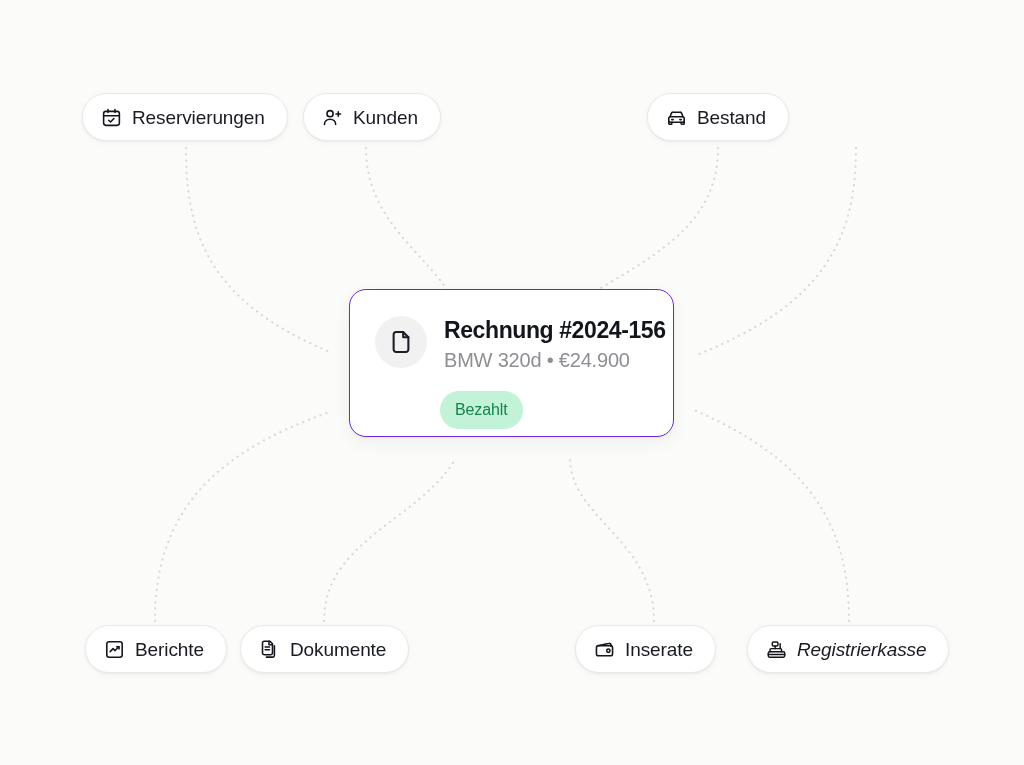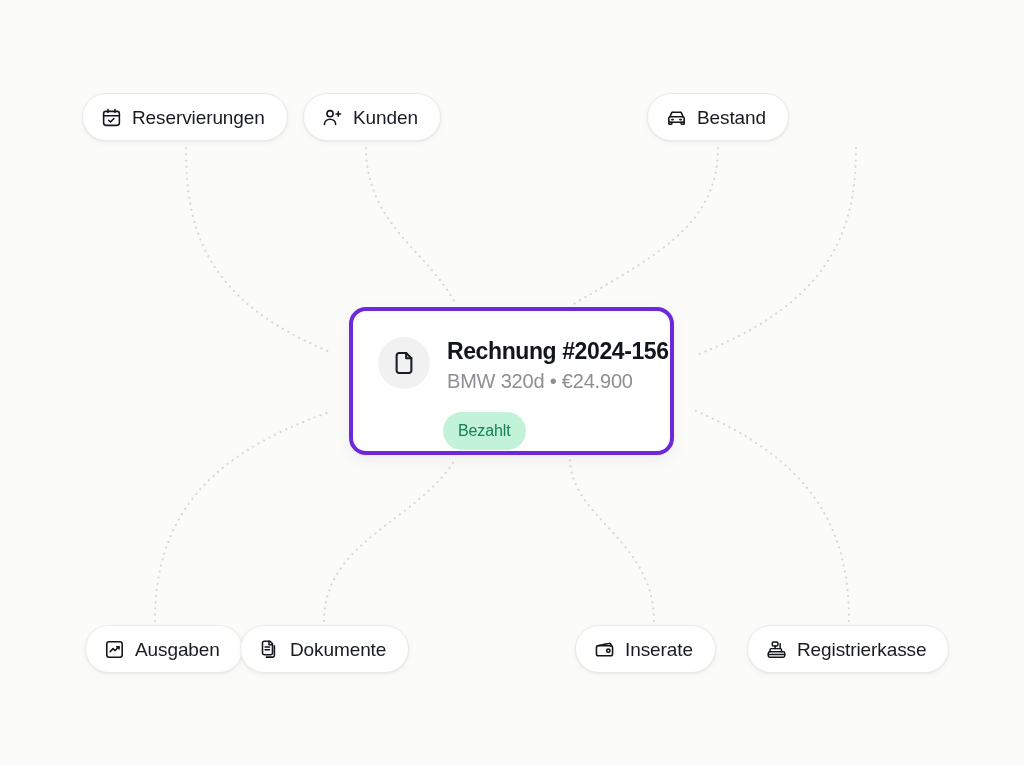--- a/index.html
+++ b/index.html
@@ -58,26 +58,26 @@
     height: 21px;
     flex: 0 0 21px;
     color: #14161c;
   }
   .pill .ico svg { display: block; width: 21px; height: 21px; }
 
   
   #center-card {
     position: absolute;
     left: 349px;
-    top: 307px;
+    top: 289px;
     width: 325px;
     height: 148px;
     box-sizing: border-box;
     background: #ffffff;
-    border: 4px solid #6d28d9;
+    border: 1px solid #6d28d9;
     border-radius: 17px;
     box-shadow: 0 1px 2px rgba(25,25,30,0.05), 0 6px 18px rgba(25,25,30,0.05);
     cursor: pointer;
   }
   #card-head {
     display: flex;
     align-items: flex-start;
     gap: 17px;
     padding: 26px 0 0 25px;
   }
@@ -196,21 +196,21 @@
   </div>
 
   <div class="pill" style="left:85px; top:625px;">
     <span class="ico">
       <svg viewBox="0 0 24 24" fill="none" stroke="currentColor" stroke-width="1.8" stroke-linecap="round" stroke-linejoin="round">
         <rect x="3.2" y="3.2" width="17.6" height="17.6" rx="2.6"></rect>
         <path d="M7 14.6l3.3-3.6 2.4 2.2 4.2-4.4"></path>
         <path d="M17.2 8.8h-2.7M17.2 8.8v2.7"></path>
       </svg>
     </span>
-    <span class="pill-label">Ausgaben</span>
+    <span class="pill-label">Berichte</span>
   </div>
 
   <div class="pill" style="left:240px; top:625px;">
     <span class="ico">
       <svg viewBox="0 0 24 24" fill="none" stroke="currentColor" stroke-width="1.8" stroke-linecap="round" stroke-linejoin="round">
         <path d="M17.6 7.8v11a1.9 1.9 0 0 1-1.9 1.9H8.4"></path>
         <path d="M12.6 2.6H5.9A1.9 1.9 0 0 0 4 4.5v11.6a1.9 1.9 0 0 0 1.9 1.9h7.6a1.9 1.9 0 0 0 1.9-1.9V5.5z"></path>
         <path d="M12.6 2.6v3.9h3.9" transform="translate(-1.2 0)"></path>
         <path d="M7 9.2h5M7 12.2h5"></path>
       </svg>
@@ -222,21 +222,21 @@
     <span class="ico">
       <svg viewBox="0 0 24 24" fill="none" stroke="currentColor" stroke-width="1.8" stroke-linecap="round" stroke-linejoin="round">
         <path d="M19.4 8.2V6.6a1.8 1.8 0 0 0-2.3-1.73L4.9 7.6"></path>
         <rect x="2.8" y="7.6" width="18.4" height="11.6" rx="2.4"></rect>
         <circle cx="16.4" cy="13.4" r="1.9"></circle>
       </svg>
     </span>
     <span class="pill-label">Inserate</span>
   </div>
 
-  <div class="pill" style="left:747px; top:625px;">
+  <div class="pill" style="left:747px; top:625px;font-style:italic;">
     <span class="ico">
       <svg viewBox="0 0 24 24" fill="none" stroke="currentColor" stroke-width="1.7" stroke-linecap="round" stroke-linejoin="round">
         <rect x="2.6" y="14.6" width="18.8" height="6.2" rx="1.6"></rect>
         <path d="M4.6 14.6v-2.2a1.4 1.4 0 0 1 1.4-1.4h10.4a1.4 1.4 0 0 1 1.4 1.4v2.2"></path>
         <rect x="7.2" y="3.4" width="6.4" height="4.6" rx="1.2"></rect>
         <path d="M10.4 8v3M2.6 17.7h18.8"></path>
         <path d="M16.2 5.4v5.6"></path>
       </svg>
     </span>
     <span class="pill-label">Registrierkasse</span>

